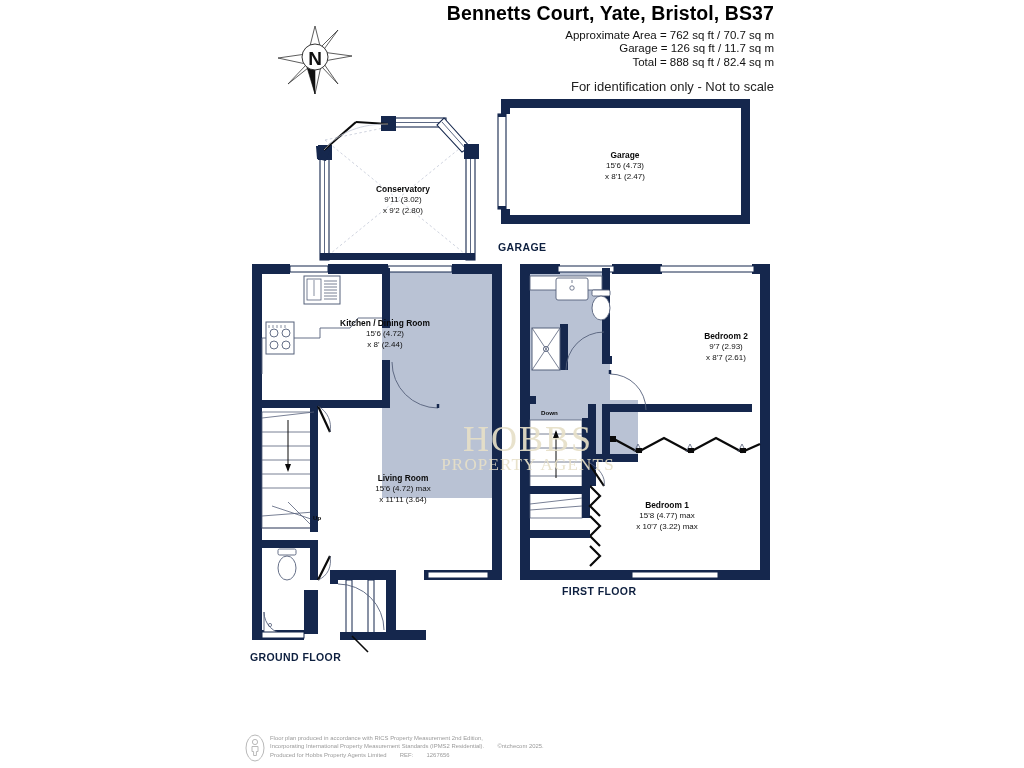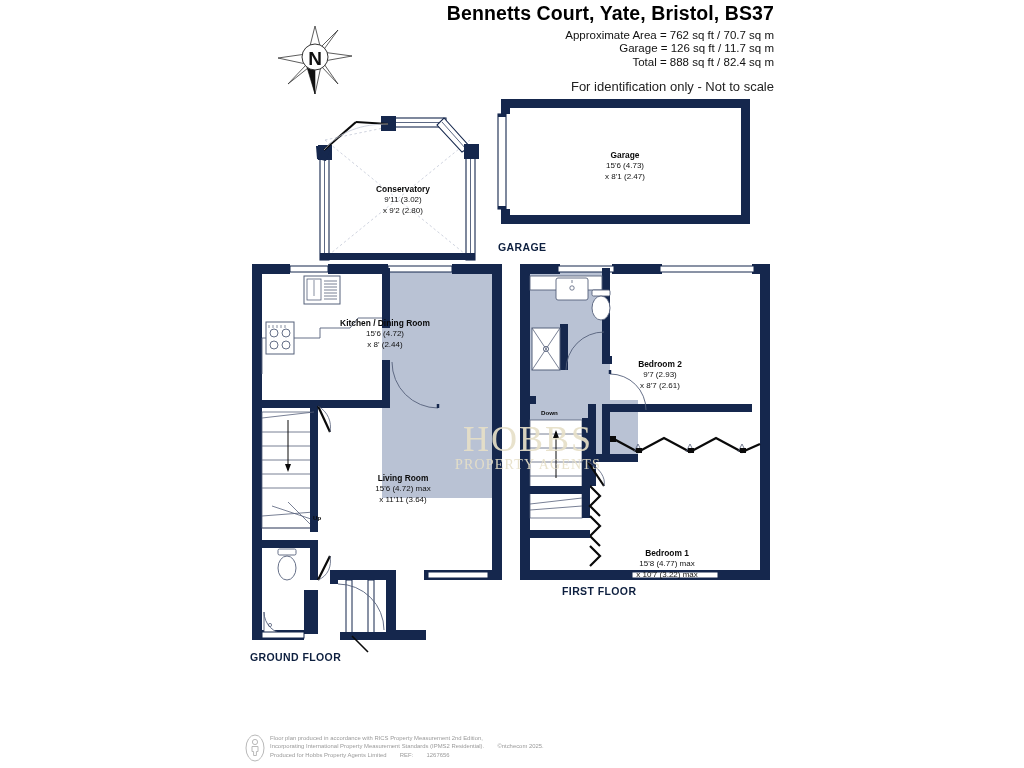--- a/index.html
+++ b/index.html
@@ -108,21 +108,21 @@
     z-index: 3;
   }
   .watermark .wm1 {
     display: block;
     font-size: 36px;
     letter-spacing: 2px;
     line-height: 30px;
   }
   .watermark .wm2 {
     display: block;
-    font-size: 14px;
+    font-size: 17px;
     letter-spacing: 1.2px;
     line-height: 22px;
   }
   
   .footer {
     position: absolute;
     left: 244px;
     top: 732px;
     width: 520px;
     height: 36px;
@@ -462,27 +462,27 @@
     <span class="rdim">15'6 (4.72)</span>
     <span class="rdim">x 8' (2.44)</span>
   </div>
 
   <div class="room-label" style="left:345px; top:473px; width:116px;">
     <span class="rname">Living Room</span>
     <span class="rdim">15'6 (4.72) max</span>
     <span class="rdim">x 11'11 (3.64)</span>
   </div>
 
-  <div class="room-label" style="left:606px; top:331px; width:108px;margin-top:28px;">
+  <div class="room-label" style="left:672px; top:331px; width:108px;">
     <span class="rname">Bedroom 2</span>
     <span class="rdim">9'7 (2.93)</span>
     <span class="rdim">x 8'7 (2.61)</span>
   </div>
 
-  <div class="room-label" style="left:606px; top:500px; width:122px;margin-top:48px;">
+  <div class="room-label" style="left:606px; top:500px; width:122px;">
     <span class="rname">Bedroom 1</span>
     <span class="rdim">15'8 (4.77) max</span>
     <span class="rdim">x 10'7 (3.22) max</span>
   </div>
 
   <div class="stair-word" style="left:313px; top:514px;">Up</div>
   <div class="stair-word" style="left:541px; top:409px;">Down</div>
 
   <div class="floor-label" style="left:498px; top:241px;">GARAGE</div>
   <div class="floor-label" style="left:250px; top:651px;">GROUND FLOOR</div>

